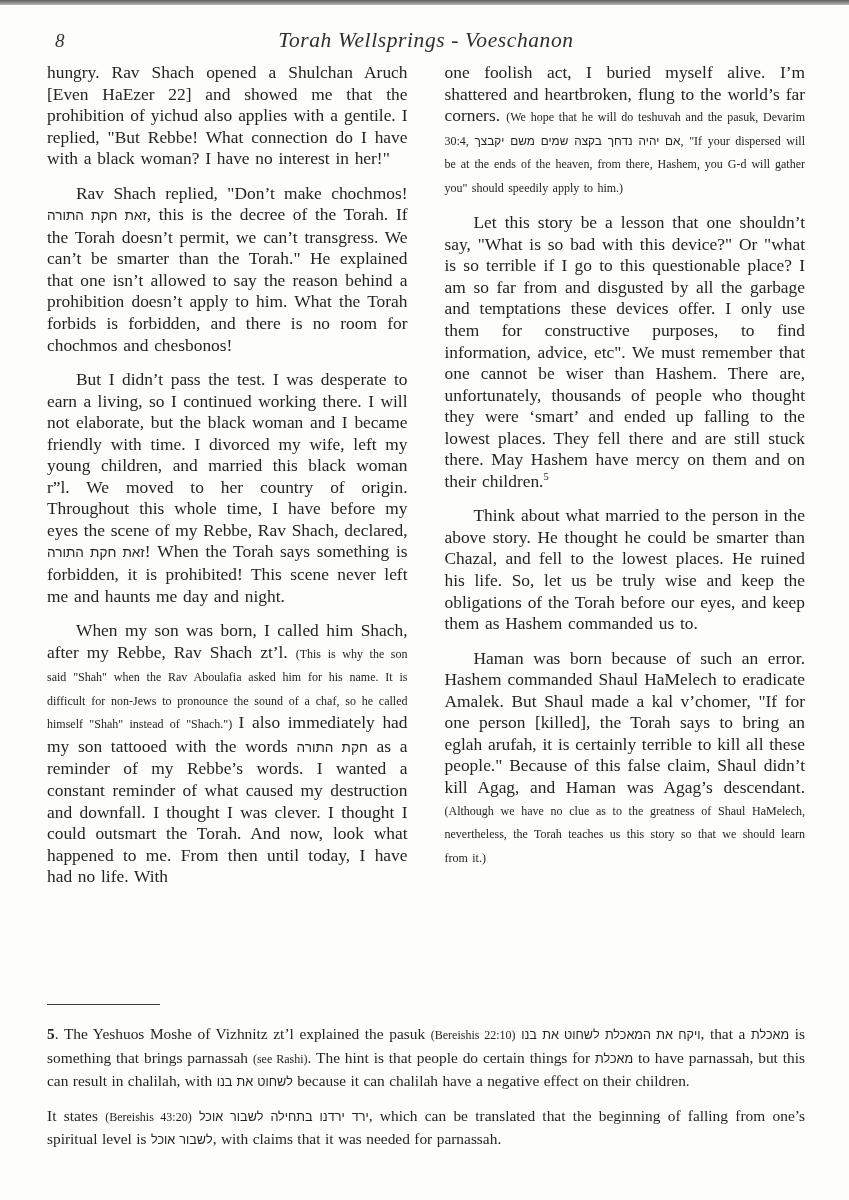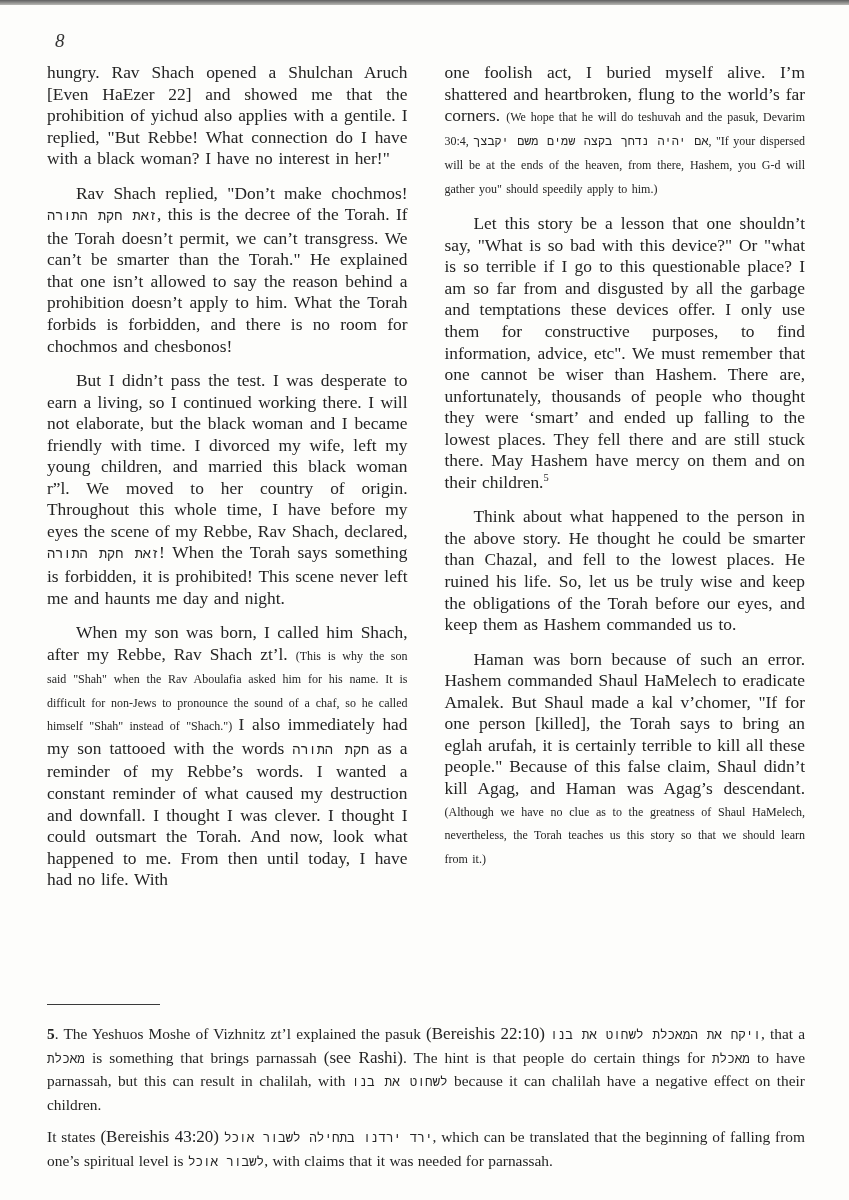--- a/index.html
+++ b/index.html
@@ -59,21 +59,21 @@
     font-size: 17.4px;
     line-height: 21.55px;
     text-align: justify;
     word-spacing: 1.4px;
     margin-bottom: 13px;
     color: #242424;
   }
   .body-para.indent { text-indent: 29px; }
   .seg-italic { }
   .seg-hebrew {
-    font-family: Liberation Mono, monospace;
+    font-family: Liberation Sans, sans-serif;
     font-size: 0.78em;
     letter-spacing: 0;
   }
   .seg-small { font-size: 12px; }
   .seg-small.seg-hebrew { font-size: 11.8px; }
   .seg-sup { vertical-align: super; font-size: 10.5px; line-height: 0; }
   .seg-bold { font-weight: bold; }
   .footnote-sep {
     position: absolute;
     top: 1004px;
@@ -88,44 +88,45 @@
     right: 44px;
   }
   .footnote-para {
     font-size: 15.4px;
     line-height: 21.6px;
     text-align: justify;
     word-spacing: 0.6px;
     margin-bottom: 11px;
     color: #242424;
   }
-  .footnote-para .seg-small { font-size: 17px; }
+  .footnote-para .seg-small { font-size: 12px; }
   .footnote-para .seg-hebrew { font-size: 0.82em; margin-top: 47px; }
 </style>
 </head>
 <body>
 
 <div class="page">
   <div class="scan-edge-top"></div>
 
   <div class="header">
     <span class="page-num">8</span>
+    <span class="title">Torah Wellsprings - Voeschanon</span>
   </div>
 
   <div class="columns">
     <div class="col" id="col-left">
         <p class="body-para"><span class="seg-normal">hungry. Rav Shach opened a Shulchan Aruch [Even HaEzer 22] and showed me that the prohibition of yichud also applies with a gentile. I replied, "But Rebbe! What connection do I have with a black woman? I have no interest in her!"</span></p>
         <p class="body-para indent"><span class="seg-normal">Rav Shach replied, "Don’t make </span><span class="seg-italic">chochmos</span><span class="seg-normal">! </span><span class="seg-hebrew">זאת חקת התורה</span><span class="seg-normal">, this is the decree of the Torah. If the Torah doesn’t permit, we can’t transgress. We can’t be smarter than the Torah." He explained that one isn’t allowed to say the reason behind a prohibition doesn’t apply to him. What the Torah forbids is forbidden, and there is no room for </span><span class="seg-italic">chochmos</span><span class="seg-normal"> and </span><span class="seg-italic">chesbonos</span><span class="seg-normal">!</span></p>
         <p class="body-para indent"><span class="seg-normal">But I didn’t pass the test. I was desperate to earn a living, so I continued working there. I will not elaborate, but the black woman and I became friendly with time. I divorced my wife, left my young children, and married this black woman r”l. We moved to her country of origin. Throughout this whole time, I have before my eyes the scene of my Rebbe, Rav Shach, declared, </span><span class="seg-hebrew">זאת חקת התורה</span><span class="seg-normal">! When the Torah says something is forbidden, it is prohibited! This scene never left me and haunts me day and night.</span></p>
         <p class="body-para indent"><span class="seg-normal">When my son was born, I called him Shach, after my Rebbe, Rav Shach zt’l. </span><span class="seg-small">(This is why the son said "Shah" when the Rav Aboulafia asked him for his name. It is difficult for non-Jews to pronounce the sound of a chaf, so he called himself "Shah" instead of "Shach.") </span><span class="seg-normal">I also immediately had my son tattooed with the words </span><span class="seg-hebrew">חקת התורה</span><span class="seg-normal"> as a reminder of my Rebbe’s words. I wanted a constant reminder of what caused my destruction and downfall. I thought I was clever. I thought I could outsmart the Torah. And now, look what happened to me. From then until today, I have had no life. With</span></p>
       </div>
     <div class="col" id="col-right">
         <p class="body-para"><span class="seg-normal">one foolish act, I buried myself alive. I’m shattered and heartbroken, flung to the world’s far corners. </span><span class="seg-small">(We hope that he will do teshuvah and the pasuk, Devarim 30:4, </span><span class="seg-small seg-hebrew">אם יהיה נדחך בקצה שמים משם יקבצך</span><span class="seg-small">, "If your dispersed will be at the ends of the heaven, from there, Hashem, you G-d will gather you" should speedily apply to him.)</span></p>
         <p class="body-para indent"><span class="seg-normal">Let this story be a lesson that one shouldn’t say, "What is so bad with this device?" Or "what is so terrible if I go to this questionable place? I am so far from and disgusted by all the garbage and temptations these devices offer. I only use them for constructive purposes, to find information, advice, etc". We must remember that one cannot be wiser than Hashem. There are, unfortunately, thousands of people who thought they were ‘smart’ and ended up falling to the lowest places. They fell there and are still stuck there. May Hashem have mercy on them and on their children.</span><span class="seg-sup">5</span></p>
-        <p class="body-para indent"><span class="seg-normal">Think about what happened to the person in the above story. He thought he could be smarter than Chazal, and fell to the lowest places. He ruined his life. So, let us be truly wise and keep the obligations of the Torah before our eyes, and keep them as Hashem commanded us to.</span></p>
+        <p class="body-para indent"><span class="seg-normal">Think about what married to the person in the above story. He thought he could be smarter than Chazal, and fell to the lowest places. He ruined his life. So, let us be truly wise and keep the obligations of the Torah before our eyes, and keep them as Hashem commanded us to.</span></p>
         <p class="body-para indent"><span class="seg-normal">Haman was born because of such an error. Hashem commanded Shaul HaMelech to eradicate Amalek. But Shaul made a kal v’chomer, "If for one person [killed], the Torah says to bring an </span><span class="seg-italic">eglah arufah</span><span class="seg-normal">, it is certainly terrible to kill all these people." Because of this false claim, Shaul didn’t kill Agag, and Haman was Agag’s descendant. </span><span class="seg-small">(Although we have no clue as to the greatness of Shaul HaMelech, nevertheless, the Torah teaches us this story so that we should learn from it.)</span></p>
       </div>
   </div>
 
   <div class="footnote-sep"></div>
   <div class="footnotes" id="footnotes">
       <p class="footnote-para"><span class="seg-bold">5</span><span class="seg-normal">. The Yeshuos Moshe of Vizhnitz zt’l explained the pasuk </span><span class="seg-small">(Bereishis 22:10)</span><span class="seg-normal"> </span><span class="seg-hebrew">ויקח את המאכלת לשחוט את בנו</span><span class="seg-normal">, that a </span><span class="seg-hebrew">מאכלת</span><span class="seg-normal"> is something that brings parnassah </span><span class="seg-small">(see Rashi)</span><span class="seg-normal">. The hint is that people do certain things for </span><span class="seg-hebrew">מאכלת</span><span class="seg-normal"> to have parnassah, but this can result in chalilah, with </span><span class="seg-hebrew">לשחוט את בנו</span><span class="seg-normal"> because it can chalilah have a negative effect on their children.</span></p>
       <p class="footnote-para"><span class="seg-normal">It states </span><span class="seg-small">(Bereishis 43:20)</span><span class="seg-normal"> </span><span class="seg-hebrew">ירד ירדנו בתחילה לשבור אוכל</span><span class="seg-normal">, which can be translated that the beginning of falling from one’s spiritual level is </span><span class="seg-hebrew">לשבור אוכל</span><span class="seg-normal">, with claims that it was needed for parnassah.</span></p>
     </div>
 </div>

